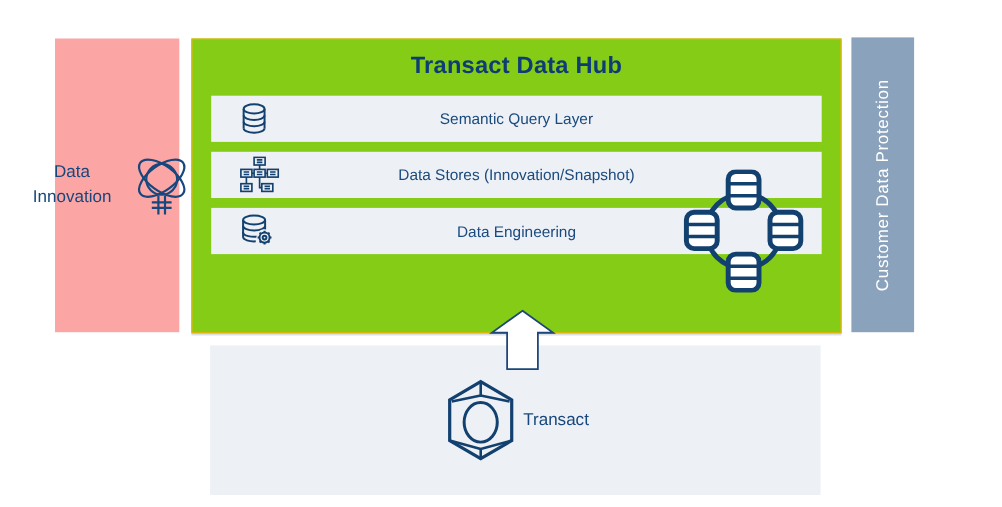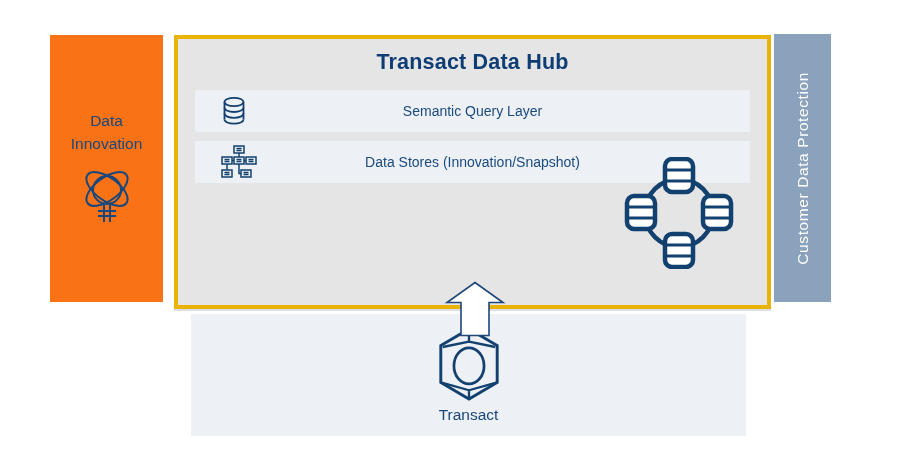--- a/index.html
+++ b/index.html
@@ -3,30 +3,30 @@
 <meta charset="utf-8">
 <style>
   html,body{margin:0;padding:0;background:#ffffff;}
   .canvas{
     position:relative;width:911px;height:461px;background:#ffffff;overflow:hidden;
     font-family:"Liberation Sans","DejaVu Sans",sans-serif;
   }
   
   .left-panel{
     position:absolute;left:50px;top:35px;width:113px;height:267px;
-    background:#f97316;display:flex;flex-direction:column;align-items:center;
+    background:#fca5a5;display:flex;flex-direction:row;align-items:center;
     justify-content:center;gap:10px;
   }
   .left-panel .panel-label{
     color:#17477c;font-size:15.5px;line-height:1.45;text-align:center;width:90px;
   }
   
   .hub-box{
     position:absolute;left:174px;top:35px;width:589px;height:266px;
-    background:#e5e5e5;border:4px solid #eab308;box-shadow:0 2px 0 rgba(150,165,180,.35);
+    background:#84cc16;border:1px solid #eab308;box-shadow:0 2px 0 rgba(150,165,180,.35);
   }
   .hub-title{
     position:absolute;left:0;top:11px;width:100%;text-align:center;
     color:#0e3d75;font-size:21.5px;font-weight:bold;letter-spacing:.2px;margin:0;
   }
   .hub-row{
     position:absolute;left:17px;width:555px;height:42px;background:#edf0f5;
   }
   .hub-row .row-icon{position:absolute;left:26px;top:50%;transform:translateY(-50%);display:flex;}
   .hub-row .row-label{
@@ -40,22 +40,22 @@
   .right-bar{
     position:absolute;left:774px;top:34px;width:57px;height:268px;background:#8aa2bc;
     display:flex;align-items:center;justify-content:center;
   }
   .right-bar .bar-label{
     writing-mode:vertical-rl;transform:rotate(180deg);
     color:#ffffff;font-size:15.5px;letter-spacing:.6px;white-space:nowrap;
   }
   
   .bottom-panel{
-    position:absolute;left:191px;top:314px;width:555px;height:122px;background:#edf0f5;
-    display:flex;flex-direction:column;align-items:center;justify-content:center;gap:4px;
+    position:absolute;left:191px;top:314px;width:555px;height:136px;background:#edf0f5;
+    display:flex;flex-direction:row;align-items:center;justify-content:center;gap:4px;
   }
   .bottom-panel .panel-label{color:#17477c;font-size:15.5px;}
   
   .up-arrow{position:absolute;left:444px;top:281px;z-index:5;}
   svg{display:block;}
 </style>
 </head>
 <body>
 
 <div class="canvas">
@@ -103,20 +103,37 @@
           <rect x="1" y="25" width="10" height="7"></rect>
             <path d="M3.5,27.4 H8.5 M3.5,29.6 H8.5"></path>
           <rect x="20" y="25" width="10" height="7"></rect>
             <path d="M22.5,27.4 H27.5 M22.5,29.6 H27.5"></path>
           <path d="M18,8 V12 M11,15.5 H13 M23,15.5 H25 M6,19 V25 M18,19 V28.5 H20"></path>
         </svg>
       </span>
       <span class="row-label">Data Stores (Innovation/Snapshot)</span>
     </div>
 
+    <div class="hub-row row-3">
+      <span class="row-icon">
+        <svg width="32" height="31" viewBox="0 0 32 31" fill="none" stroke="#12406f" stroke-width="1.8">
+          <ellipse cx="13" cy="5.5" rx="10" ry="4"></ellipse>
+          <path d="M3,5.5 V21 M23,5.5 V14.5"></path>
+          <path d="M3,11 A10,4 0 0 0 23,11"></path>
+          <path d="M3,16.5 A10,4 0 0 0 18,20.2"></path>
+          <path d="M3,21 A10,4 0 0 0 14.5,24.9"></path>
+          <circle cx="22.5" cy="21.5" r="7.5" fill="#edf0f5" stroke="none"></circle>
+          <circle cx="22.5" cy="21.5" r="4.6"></circle>
+          <circle cx="22.5" cy="21.5" r="1.7"></circle>
+          <path d="M22.5,15.2 V16.9 M22.5,26.1 V27.8 M16.2,21.5 H17.9 M27.1,21.5 H28.8
+                   M18,17 L19.2,18.2 M27,17 L25.8,18.2 M18,26 L19.2,24.8 M27,26 L25.8,24.8"></path>
+        </svg>
+      </span>
+      <span class="row-label">Data Engineering</span>
+    </div>
 
 
     <span class="cluster">
       <svg width="110" height="112" viewBox="0 0 110 112" fill="none" stroke="#12406f">
         <circle cx="55" cy="56" r="34" stroke-width="4.5"></circle>
         <g stroke-width="4.5" fill="#ffffff">
           <rect x="41" y="2" width="28" height="33" rx="7"></rect>
           <rect x="41" y="77" width="28" height="33" rx="7"></rect>
           <rect x="3" y="39" width="28" height="33" rx="7"></rect>
           <rect x="79" y="39" width="28" height="33" rx="7"></rect>

